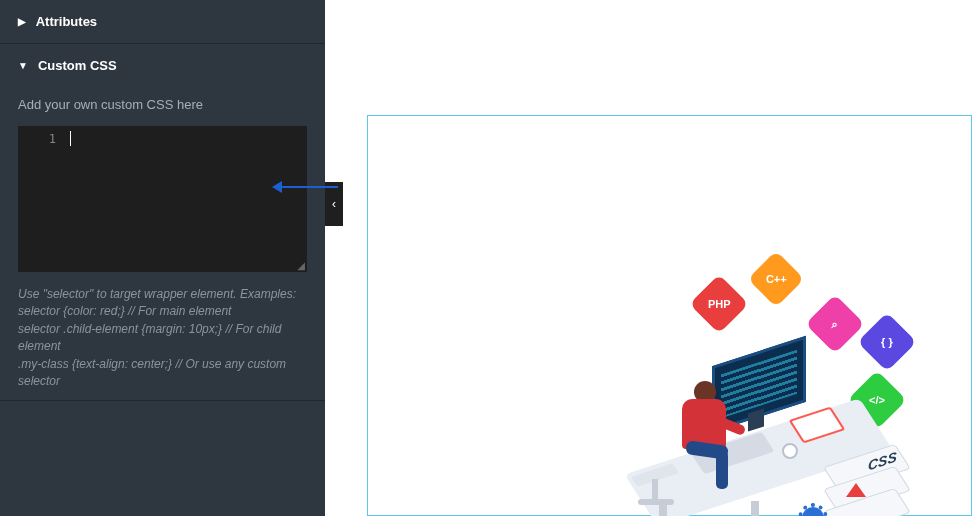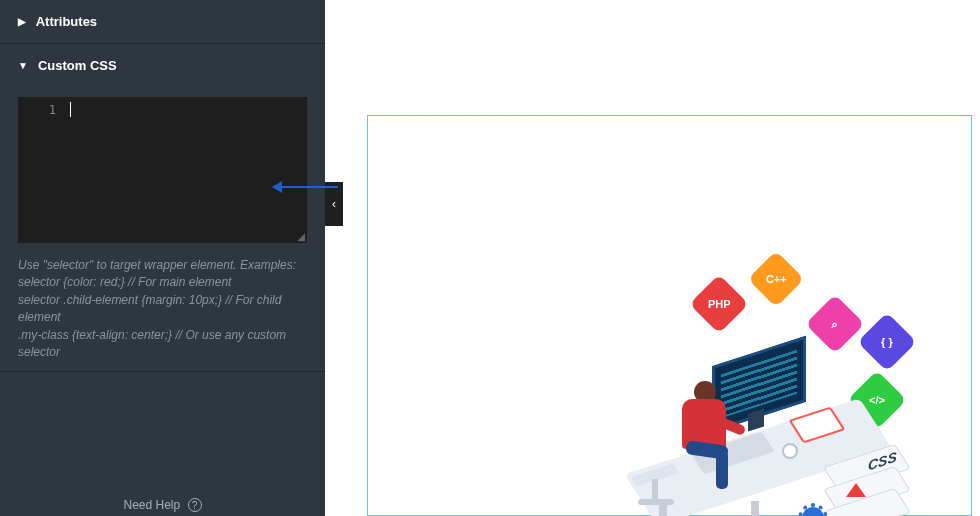--- a/index.html
+++ b/index.html
@@ -73,38 +73,35 @@
       <span class="caret">▶</span>
       <span>Attributes</span>
     </div>
   </div>
   <div class="accordion-item">
     <div class="accordion-header">
       <span class="caret">▼</span>
       <span>Custom CSS</span>
     </div>
     <div class="panel-body">
+      <div class="panel-label">Add your own custom CSS here</div>
       <div class="code-editor">
         <div class="gutter">
           <span>1</span>
         </div>
         <div class="code-area">
           <div class="cursor-line"></div>
         </div>
         <div class="resize-handle">◢</div>
       </div>
       <div class="help-text" style="white-space:pre-line;">Use "selector" to target wrapper element. Examples:
 selector {color: red;} // For main element
 selector .child-element {margin: 10px;} // For child element
 .my-class {text-align: center;} // Or use any custom selector</div>
     </div>
-  </div>
-  <div class="need-help">
-    <span>Need Help</span>
-    <span class="q">?</span>
   </div>
 </div>
 
 <div class="collapse-tab">
   <span>‹</span>
 </div>
 
 <div class="arrow">
   <div class="arrow-head"></div>
   <div class="arrow-line"></div>

